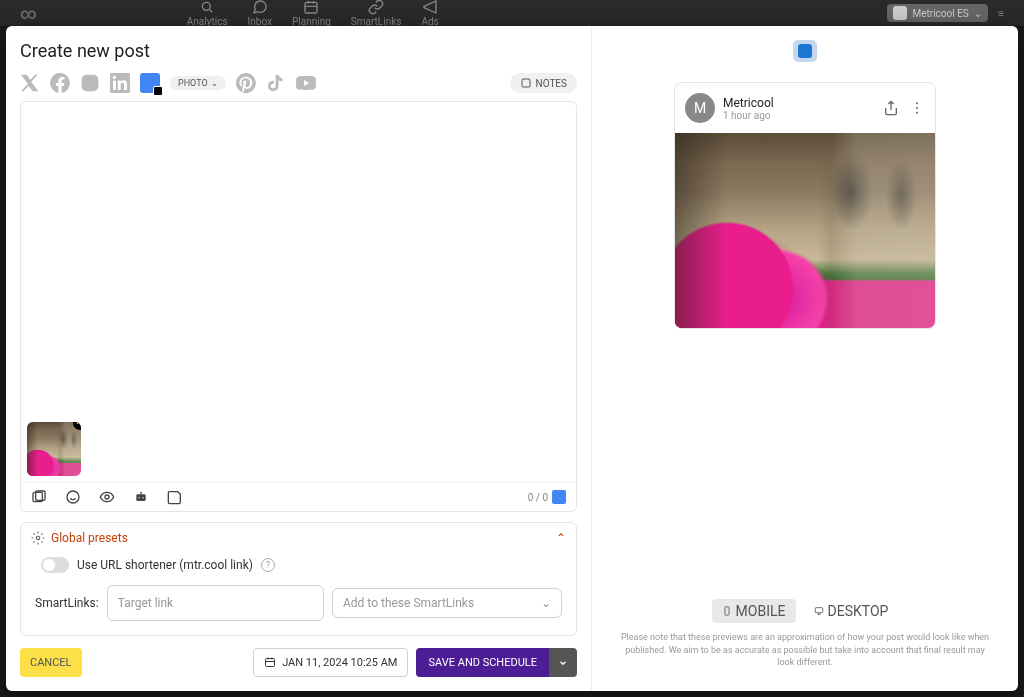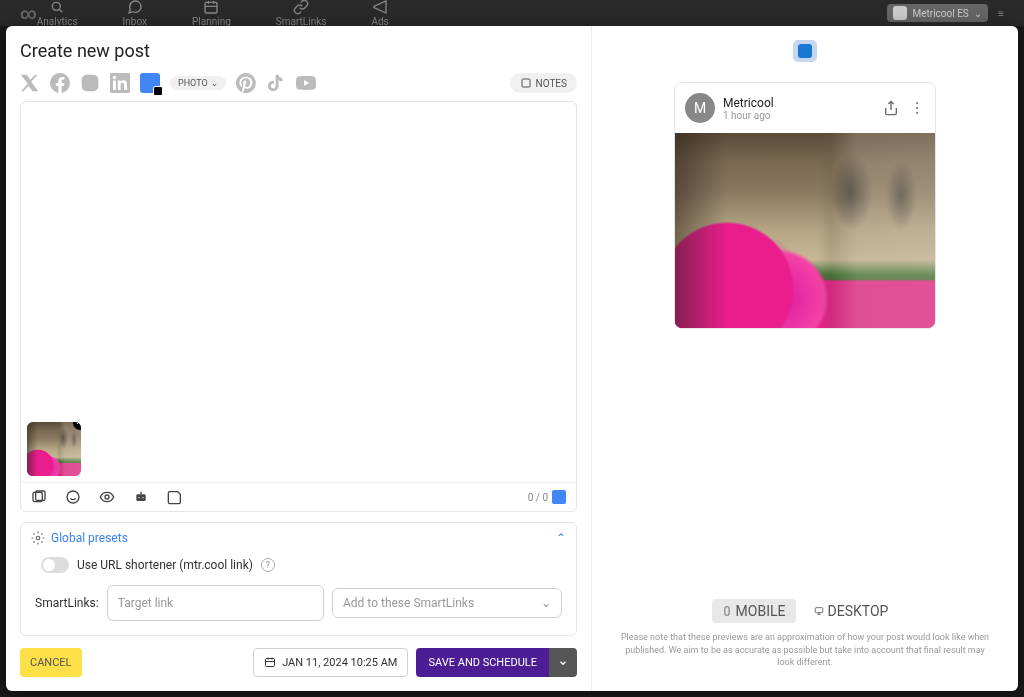--- a/index.html
+++ b/index.html
@@ -1,19 +1,19 @@
 <!DOCTYPE html>
 <html><head>
 <meta charset="utf-8">
 <style>
 *{box-sizing:border-box;margin:0;padding:0;font-family:-apple-system,BlinkMacSystemFont,'Segoe UI',Roboto,sans-serif}
 body{background:#1a1a1a;width:1024px;height:697px;overflow:hidden;position:relative}
 .topnav{display:flex;align-items:center;height:26px;background:#2a2a2a;padding:0 20px;color:#888;font-size:10px}
 .topnav-logo{font-size:16px;font-weight:bold;color:#666}
-.topnav-items{display:flex;gap:45px;}
+.topnav-items{display:flex;gap:20px;margin-left:150px}
 .topnav-item{display:flex;flex-direction:column;align-items:center;color:#888;gap:1px}
 .topnav-item svg{width:16px;height:16px}
 .topnav-right{margin-left:auto;display:flex;align-items:center;gap:10px}
 .brand-pill{background:#666;color:#ccc;border-radius:4px;padding:2px 6px;font-size:10px;display:flex;align-items:center;gap:5px}
 .brand-pill .icon{width:14px;height:14px;background:#ccc;border-radius:3px}
 .modal{position:absolute;top:26px;left:6px;right:6px;bottom:6px;background:#fff;border-radius:6px;display:flex;box-shadow:0 4px 20px rgba(0,0,0,.5)}
 .left-pane{width:586px;border-right:1px solid #eee;display:flex;flex-direction:column;padding:14px}
 .right-pane{flex:1;display:flex;flex-direction:column;align-items:center;padding:14px}
 .title{font-size:18px;color:#222;margin-bottom:12px}
 .networks{display:flex;align-items:center;gap:10px;margin-bottom:8px}
@@ -25,21 +25,21 @@
 .notes-btn{margin-left:auto;background:#f0f0f0;border-radius:10px;padding:4px 10px;font-size:10px;color:#555;display:flex;align-items:center;gap:4px;cursor:pointer}
 .composer{border:1px solid #e5e5e5;border-radius:6px;flex:1;display:flex;flex-direction:column;min-height:0}
 .composer-text{flex:1;padding:10px;position:relative}
 .thumb{position:absolute;left:6px;bottom:6px;width:54px;height:54px;border-radius:6px;overflow:hidden}
 .thumb-dots{position:absolute;top:-6px;right:-6px;width:14px;height:14px;background:#000;border-radius:50%;color:#fff;font-size:8px;display:flex;align-items:center;justify-content:center}
 .composer-tools{display:flex;align-items:center;gap:18px;padding:6px 10px;border-top:1px solid #f0f0f0}
 .tool-icon{width:16px;height:16px;color:#444}
 .char-count{margin-left:auto;font-size:10px;color:#888;display:flex;align-items:center;gap:4px}
 .gmb-tiny{width:14px;height:14px;background:#4285f4;border-radius:2px}
 .presets{margin-top:10px;border:1px solid #e5e5e5;border-radius:6px}
-.presets-head{display:flex;align-items:center;padding:8px 10px;font-size:12px;color:#3b82f6;gap:6px}
+.presets-head{display:flex;align-items:center;padding:8px 10px;font-size:12px;color:#c2410c;gap:6px}
 .presets-head .chev{margin-left:auto}
 .presets-body{padding:4px 14px 14px}
 .shortener{display:flex;align-items:center;gap:8px;font-size:12px;color:#333;margin-bottom:12px;margin-left:6px}
 .toggle{width:28px;height:16px;background:#ddd;border-radius:8px;position:relative}
 .toggle::after{content:'';position:absolute;left:2px;top:2px;width:12px;height:12px;background:#fff;border-radius:50%}
 .help-icon{width:14px;height:14px;border:1px solid #aaa;border-radius:50%;font-size:9px;color:#999;display:flex;align-items:center;justify-content:center}
 .smartlinks-row{display:flex;align-items:center;gap:8px}
 .smartlinks-label{font-size:12px;color:#333}
 .input{flex:1;border:1px solid #d0d0d0;border-radius:6px;padding:10px 10px;font-size:12px;color:#0c4a6e}
 .input::placeholder{color:#999}

